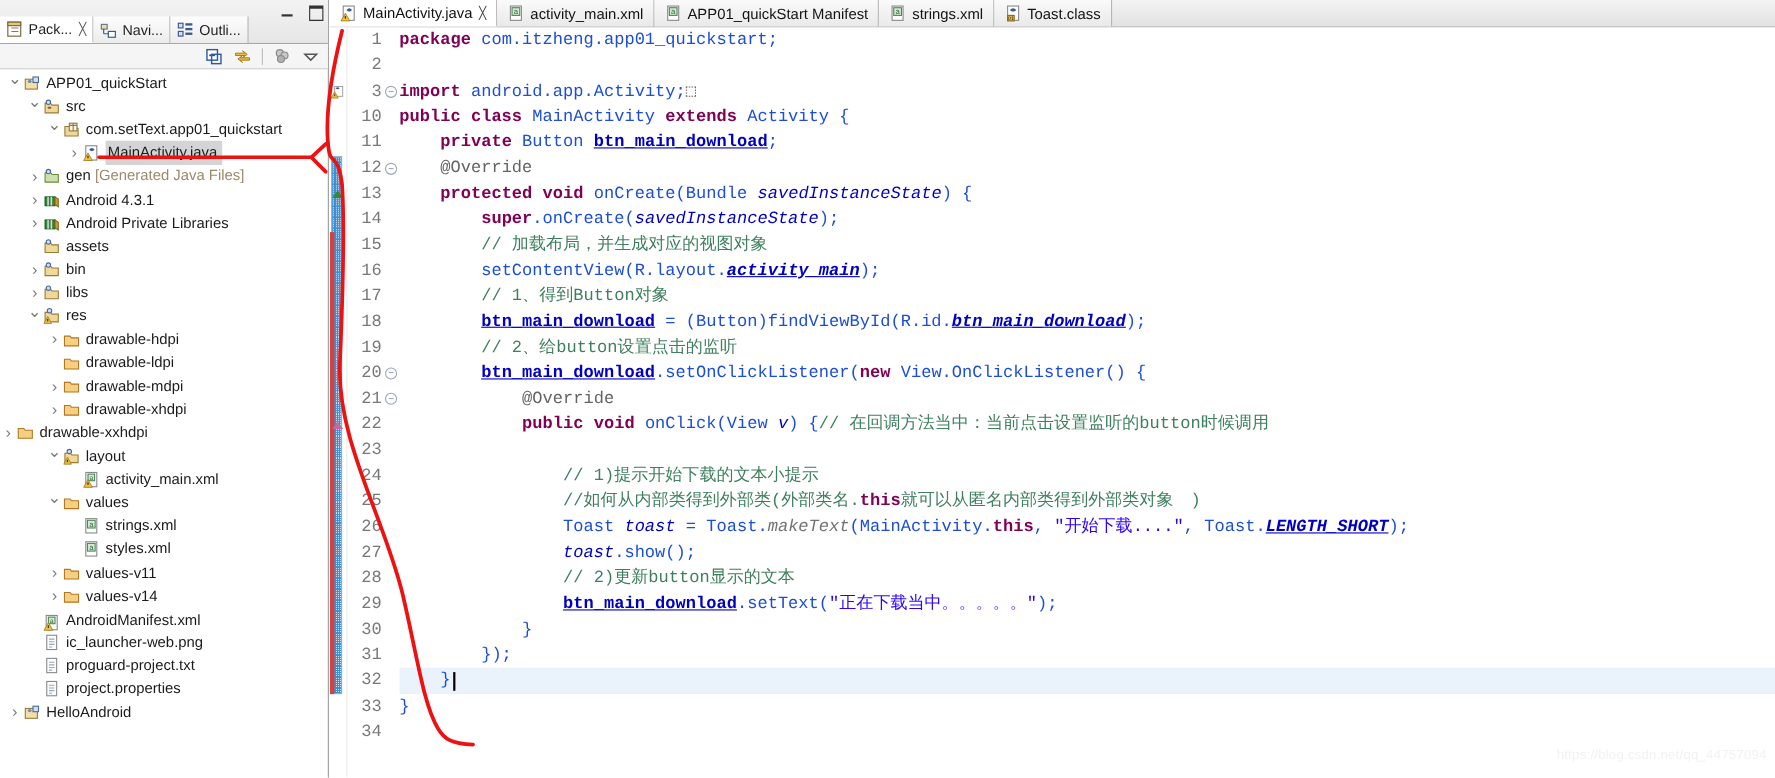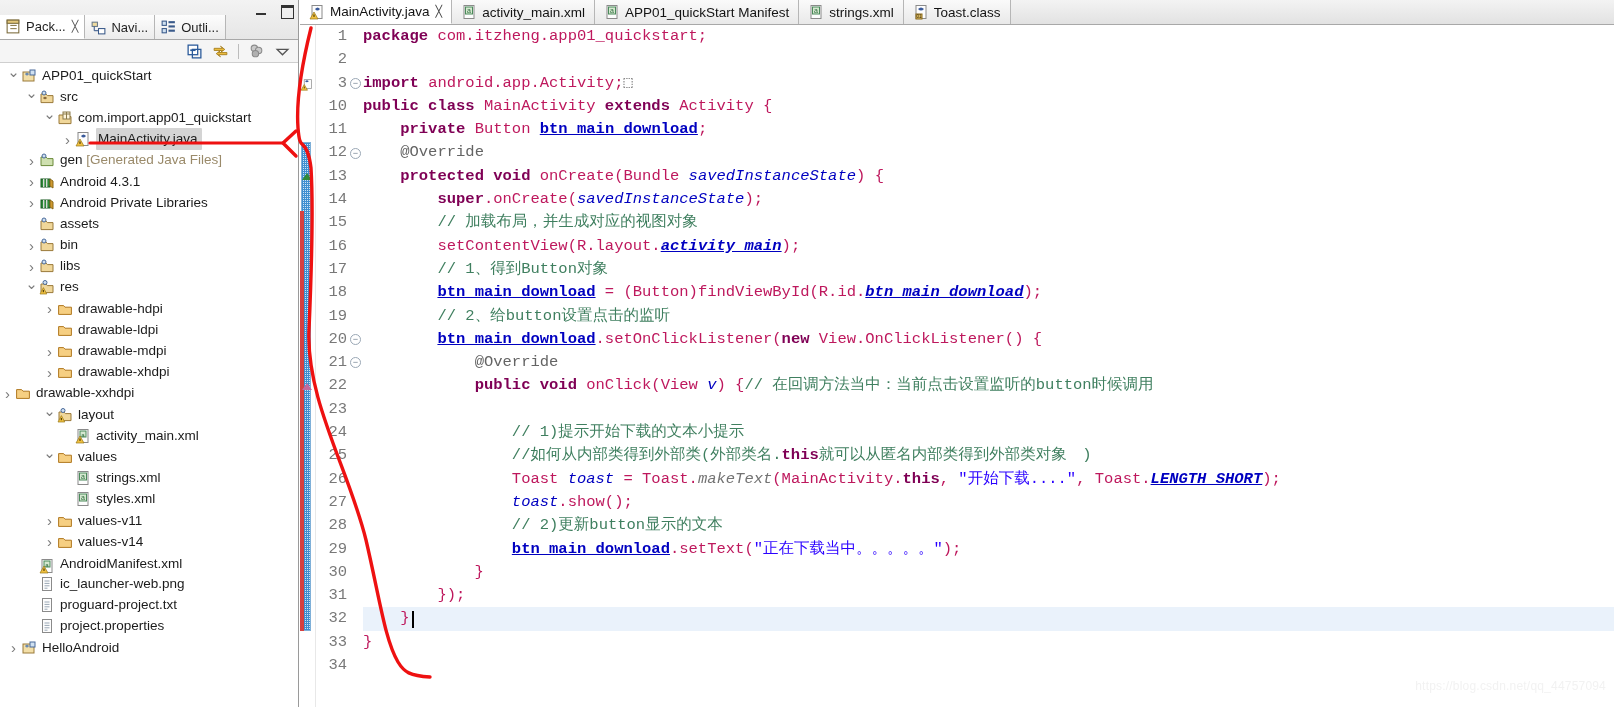--- a/index.html
+++ b/index.html
@@ -144,21 +144,21 @@
     white-space: pre;
     position: relative;
     overflow: hidden;
   }
   .cline { height: 23.3px; line-height: 23.3px; }
   .gline { height: 23.3px; line-height: 23.3px; }
   .cline.cur { background: #eaf2fb; }
 
   
   .kw   { color: #7f0055; font-weight: bold; }
-  .plain{ color: #be185d; margin-top: 20px; }
+  .plain{ color: #1d4ed8; margin-top: 20px; }
   .cmt  { color: #3f7f5f; }
   .str  { color: #2a00ff; }
   .fld  { color: #0000c0; font-weight: bold; text-decoration: underline; }
   .stat { color: #0000c0; font-weight: bold; font-style: italic; text-decoration: underline; }
   .sfld { color: #0000c0; font-style: italic; }
   .mth  { color: #737373; font-style: italic; }
   .anno { color: #646464; }
 
   
   .ov-stripe {
@@ -293,21 +293,21 @@
         <div class="tnode" style="padding-left: 42px;">
           <span class="arrow open"></span>
           <span class="tico">
             <svg width="16" height="16" viewBox="0 0 16 16">
               <path d="M2 5 h5 l1.4 1.6 H14 v7 H2z" fill="#f0d79a" stroke="#9a7a3a"></path>
               <rect x="6" y="2" width="7" height="7" fill="#fdf4dd" stroke="#8a7a4a"></rect>
               <line x1="6" y1="4" x2="13" y2="4" stroke="#8a7a4a"></line>
               <line x1="9.5" y1="2" x2="9.5" y2="9" stroke="#8a7a4a"></line>
             </svg>
           </span>
-          <span class="tlabel">com.import.app01_quickstart</span>
+          <span class="tlabel">com.setText.app01_quickstart</span>
         </div>
         <div class="tnode selected" style="padding-left: 60px;">
           <span class="arrow closed"></span>
           <span class="tico">
             <svg width="16" height="16" viewBox="0 0 16 16">
               <rect x="3" y="1.5" width="10" height="13" fill="#fdfdfd" stroke="#8a8a8a"></rect>
               <path d="M6 5 q2.6 -3 5 0 q-2.6 3 -5 0z" fill="#3a5a9a"></path>
               <path d="M1 15 L5 8 L9 15z" fill="#f0c040" stroke="#9a7818" stroke-width=".7"></path>
               <rect x="4.4" y="10.5" width="1.2" height="2.4" fill="#4a3a08"></rect>
             </svg>

